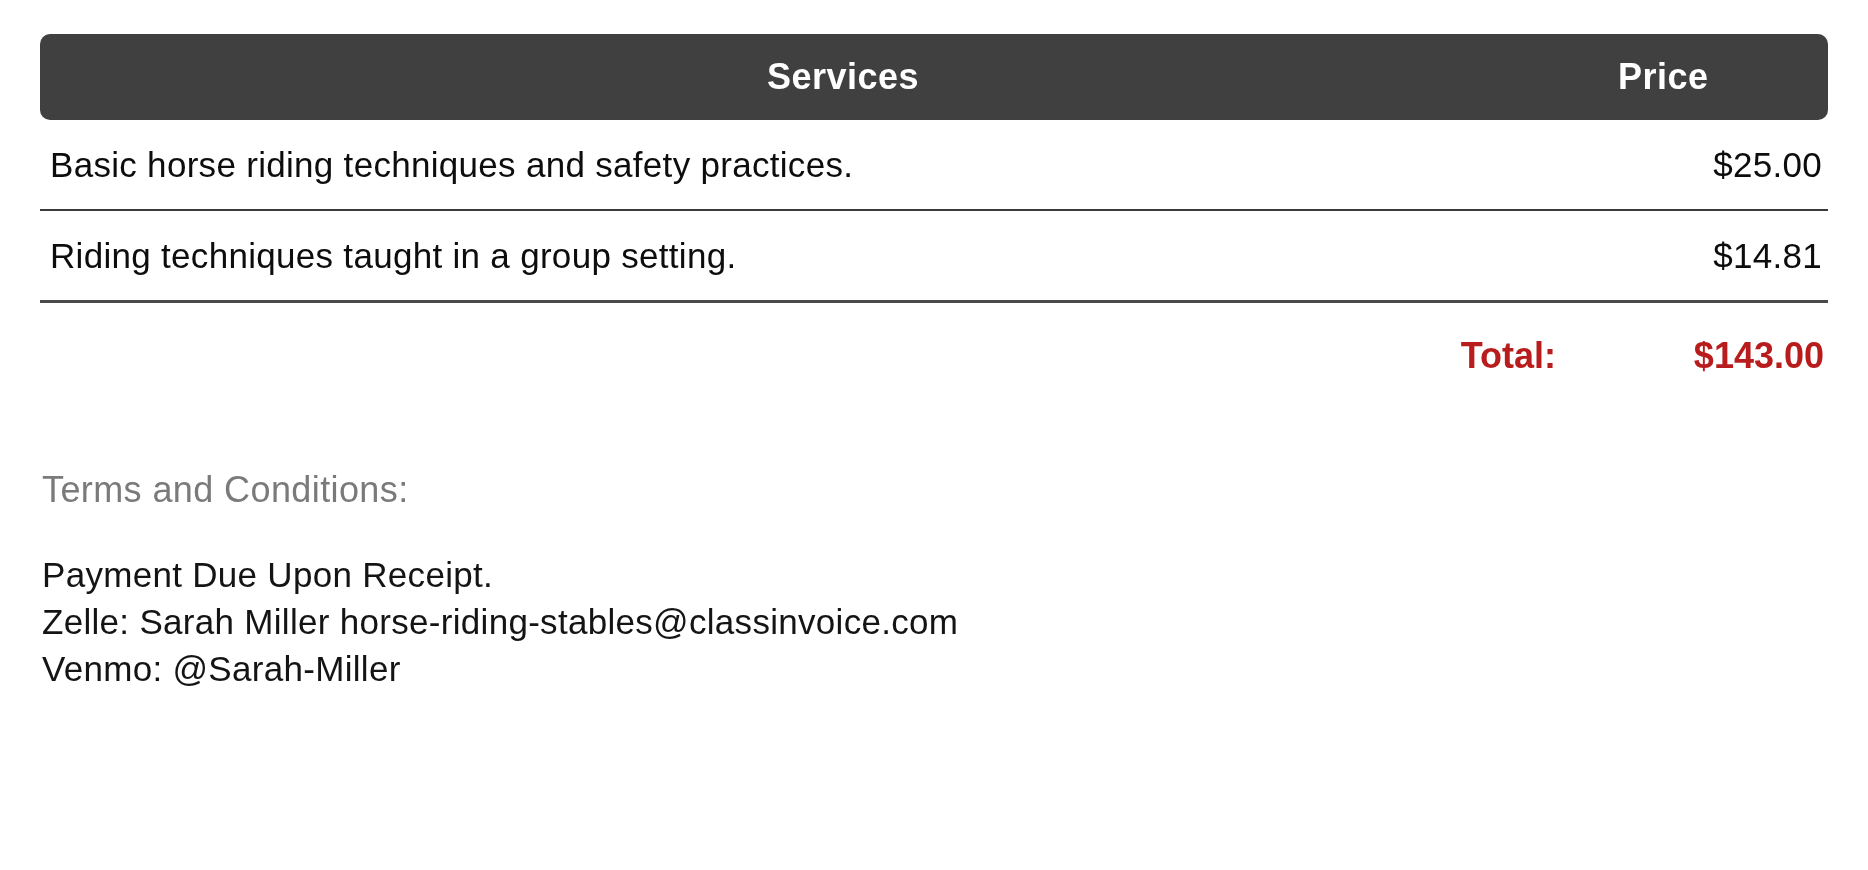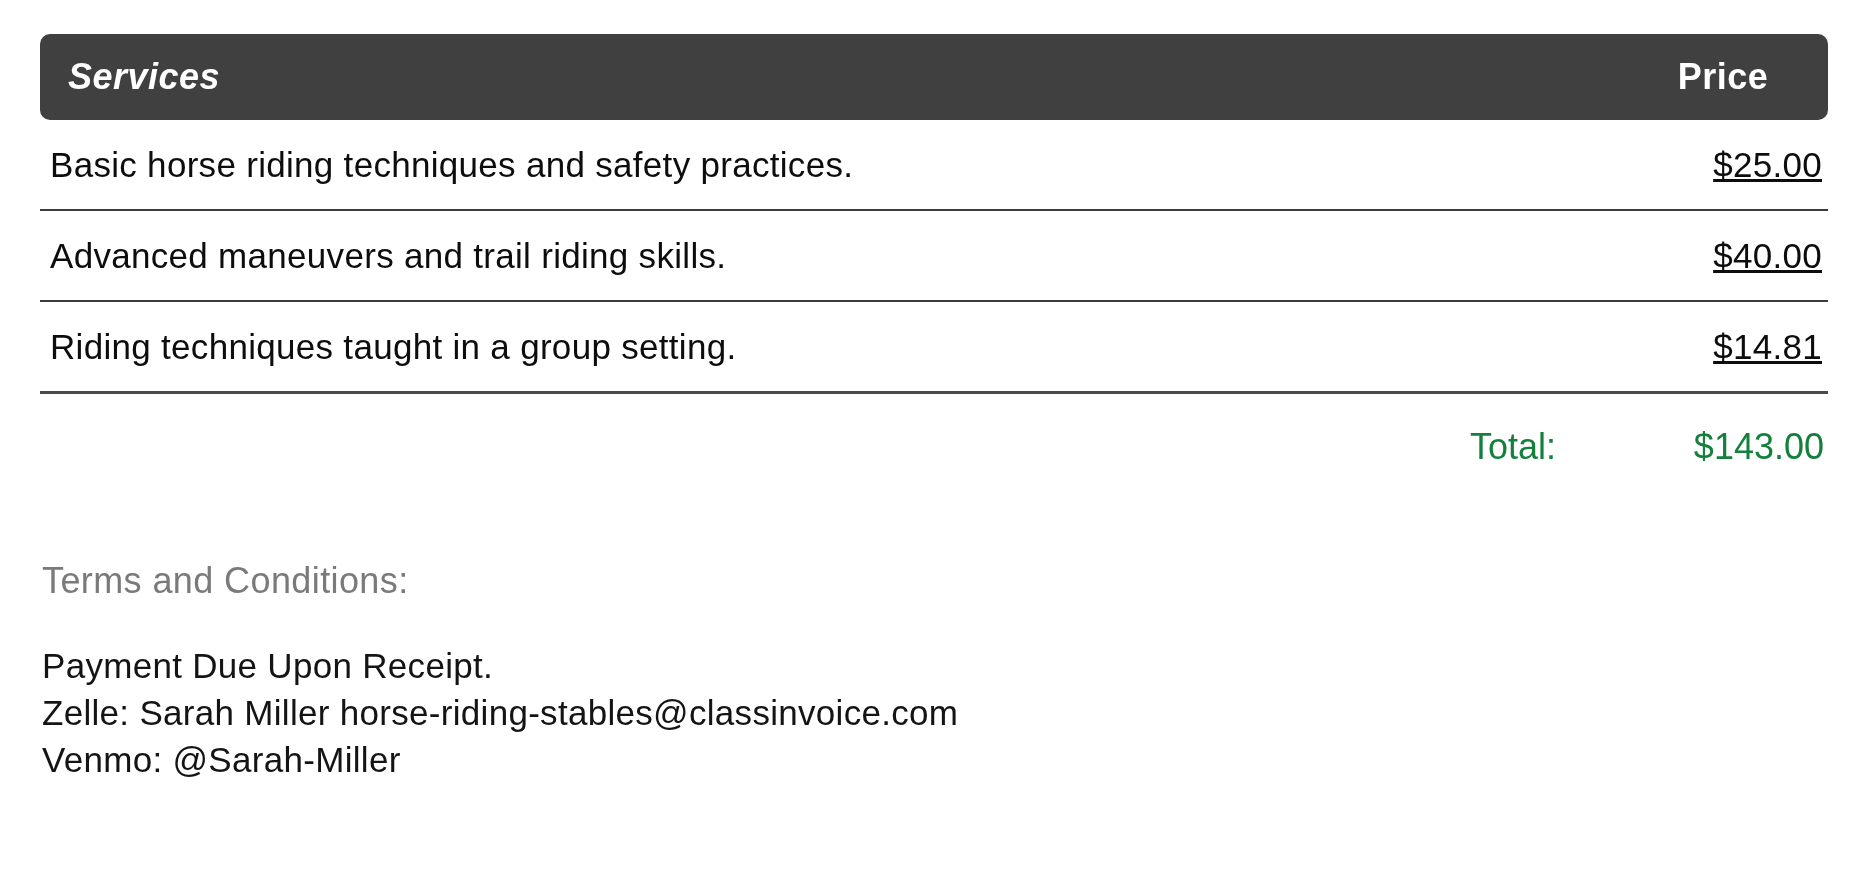--- a/index.html
+++ b/index.html
@@ -28,49 +28,48 @@
   thead th {
     background: #404040;
     color: #ffffff;
     font-size: 36px;
     font-weight: 700;
     letter-spacing: 0.5px;
     padding: 22px 0;
     vertical-align: middle;
   }
   th.th-services {
-    text-align: left;
+    text-align: center;
     padding-left: 28px;
     border-top-left-radius: 10px;
     border-bottom-left-radius: 10px;
-    font-style: italic;
   }
   th.th-price {
-    text-align: center;
+    text-align: left;
     border-top-right-radius: 10px;
     border-bottom-right-radius: 10px;
   }
 
   tbody td {
     font-size: 35px;
     letter-spacing: 0.3px;
     color: #0d0d0d;
     padding: 25px 0 24px 0;
     border-bottom: 2px solid #3b3b3b;
     vertical-align: middle;
     margin-top: 40px;
   }
   td.td-service { padding-left: 10px; }
-  td.td-price   { text-align: right; padding-right: 6px; text-decoration: underline; }
+  td.td-price   { text-align: right; padding-right: 6px; }
   tr.last-row td { border-bottom-width: 3px; border-bottom-color: #4a4a4a; }
 
   tfoot td {
     font-size: 36px;
-    font-weight: 400;
-    color: #15803d;
+    font-weight: 700;
+    color: #b91c1c;
     padding: 32px 0 26px 0;
   }
   td.total-label { text-align: right; padding-right: 62px; }
   td.total-value { text-align: right; padding-right: 4px; }
 
   .terms {
     margin-top: 66px;
     padding-left: 2px;
   }
   .terms-heading {
@@ -101,24 +100,20 @@
       <tr>
         <th class="th-services">Services</th>
         <th class="th-price">Price</th>
       </tr>
     </thead>
     <tbody id="rows-body">
         <tr>
           <td class="td-service">Basic horse riding techniques and safety practices.</td>
           <td class="td-price">$25.00</td>
         </tr>
-        <tr>
-          <td class="td-service">Advanced maneuvers and trail riding skills.</td>
-          <td class="td-price">$40.00</td>
-        </tr>
         <tr class="last-row">
           <td class="td-service">Riding techniques taught in a group setting.</td>
           <td class="td-price">$14.81</td>
         </tr>
       </tbody>
     <tfoot>
       <tr class="total-row">
         <td class="total-label">Total:</td>
         <td class="total-value">$143.00</td>
       </tr>

